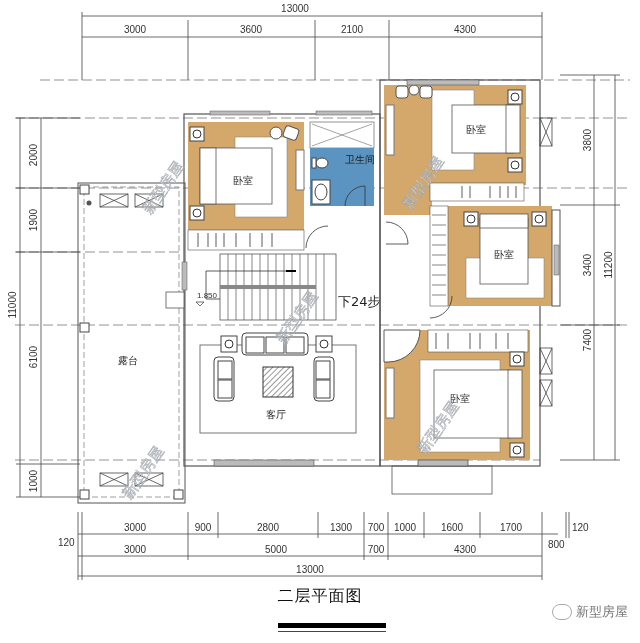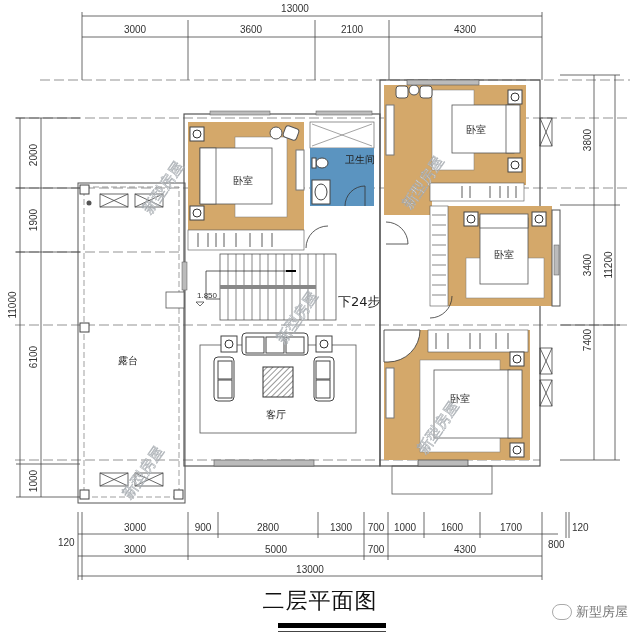--- a/index.html
+++ b/index.html
@@ -1,21 +1,21 @@
 <!DOCTYPE html>
 <html><head>
 <meta charset="utf-8">
 <style>
   html,body{margin:0;padding:0;background:#ffffff;}
   body{width:640px;height:643px;overflow:hidden;position:relative;font-family:"DejaVu Sans",sans-serif;}
   svg{position:absolute;left:0;top:0;}
   .dim{font-family:"Liberation Sans",sans-serif;font-size:10px;fill:#333;}
   .room{font-family:"DejaVu Sans",sans-serif;font-size:10px;fill:#222;}
   .wm{font-family:"DejaVu Sans",sans-serif;font-size:15px;fill:#ffffff;stroke:#9aa0a6;stroke-width:0.6;opacity:0.85;}
-  .title{position:absolute;left:0;width:640px;top:586px;text-align:center;font-family:"DejaVu Serif",serif;font-size:22px;color:#111;letter-spacing:1px;}
+  .title{position:absolute;left:0;width:640px;top:586px;text-align:center;font-family:"DejaVu Serif",serif;font-size:16px;color:#111;letter-spacing:1px;}
   .title-bar{position:absolute;left:278px;top:623px;width:108px;height:5px;background:#000;}
   .title-bar2{position:absolute;left:278px;top:631px;width:108px;height:1px;background:#444;}
   .brand{position:absolute;right:12px;top:603px;font-family:"DejaVu Sans",sans-serif;font-size:13px;color:#777;display:flex;align-items:center;gap:4px;}
   .brand-icon{width:18px;height:14px;border:1px solid #aaa;border-radius:8px;display:inline-block;position:relative;}
 </style>
 </head>
 <body>
 
 <svg width="640" height="643" viewBox="0 0 640 643">
   <defs>

